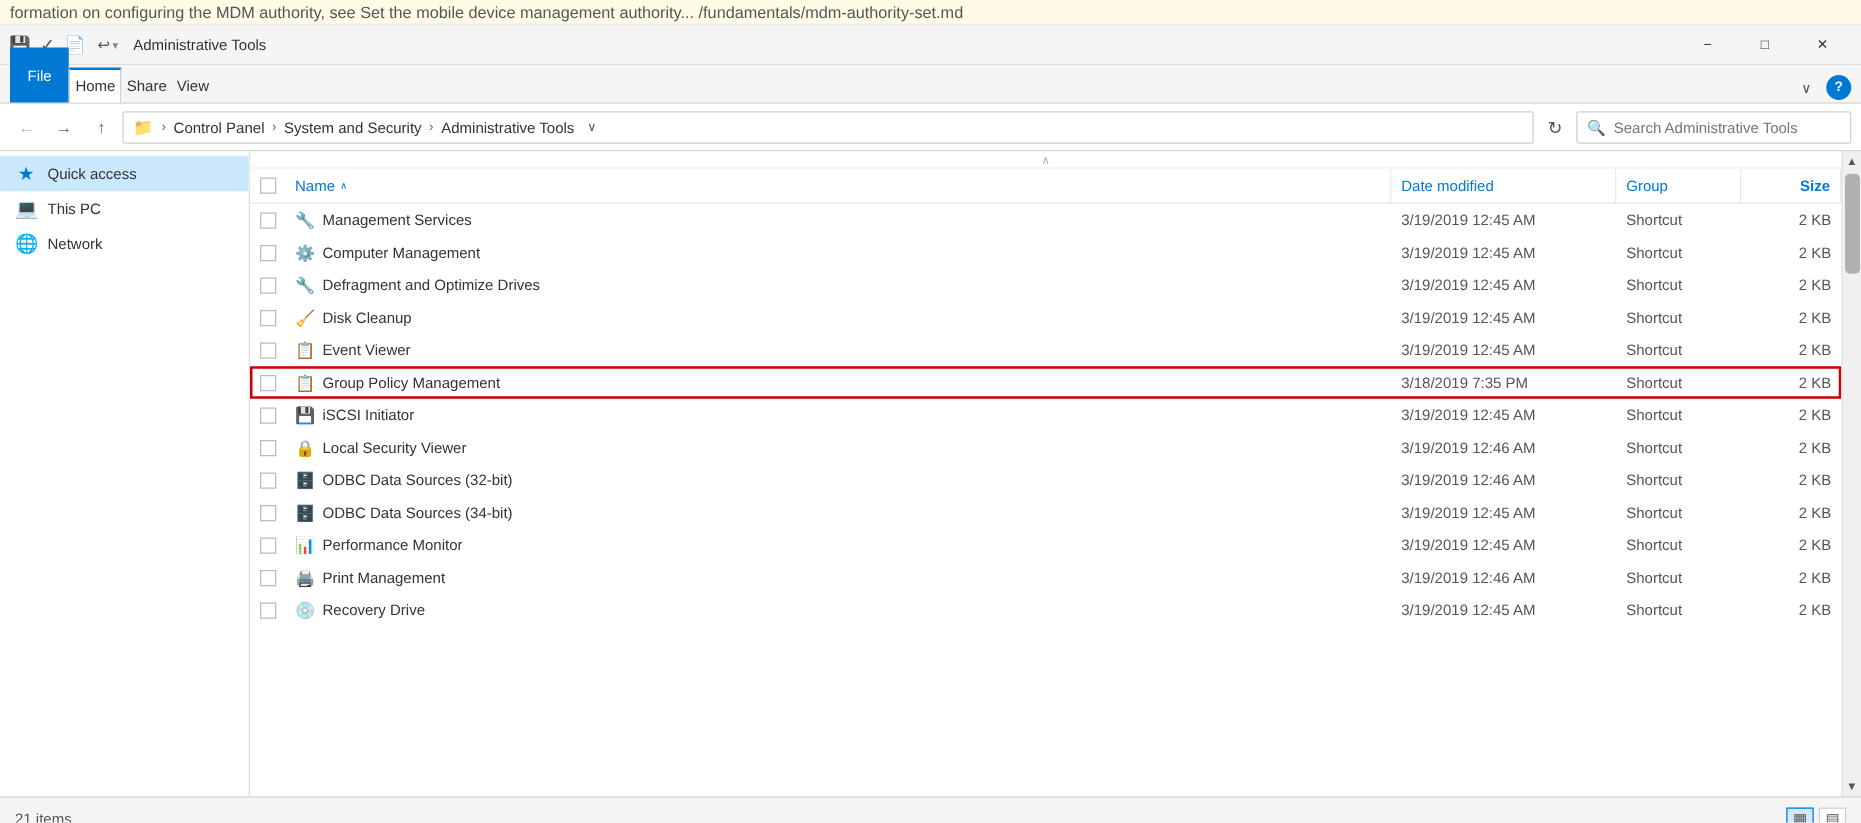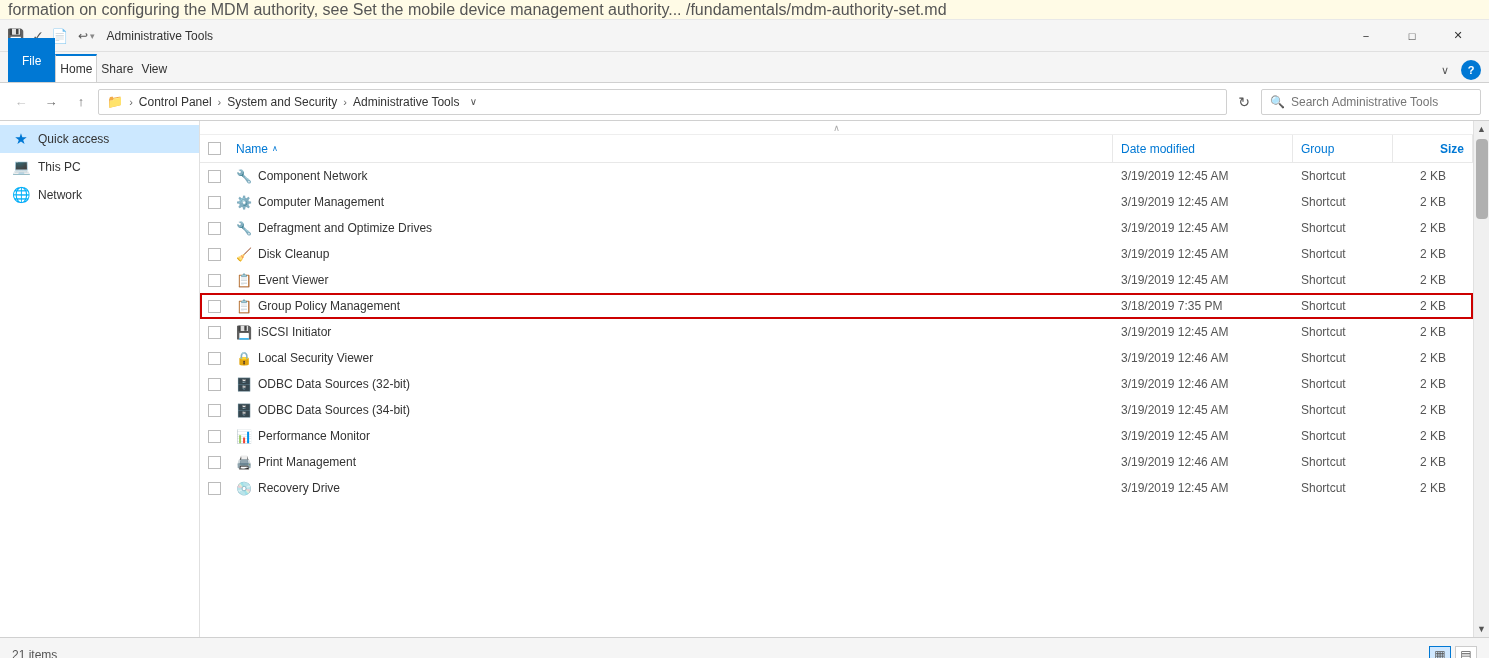--- a/index.html
+++ b/index.html
@@ -343,21 +343,21 @@
       width: 100px;
       min-width: 100px;
       padding: 0 8px;
       color: #555;
     }
     .file-row-size {
       width: 80px;
       min-width: 80px;
       padding: 0 8px;
       color: #555;
-      text-align: center;
+      text-align: right;
     }
 
     
     .scrollbar-area {
       width: 16px;
       background: #f0f0f0;
       border-left: 1px solid #e0e0e0;
       display: flex;
       flex-direction: column;
       align-items: center;
@@ -413,21 +413,21 @@
     
     .cb {
       width: 13px;
       height: 13px;
       border: 1px solid #bbb;
       background: white;
     }
 
     .top-banner {
       background: #fffbe6;
-      font-size: 16px;
+      font-size: 13px;
       color: #555;
       height: 20px;
       display: flex;
       align-items: center;
       padding: 0 8px;
       overflow: hidden;
       white-space: nowrap;
       border-bottom: 1px solid #e8e8e8;
     }
   </style>
@@ -544,21 +544,21 @@
       </div>
     </div>
 
     <div id="file-rows-container">
     <div class="file-row">
       <div class="file-row-check">
         <div class="cb"></div>
       </div>
       <div class="file-row-name">
         <span class="file-icon">🔧</span>
-        <span>Component Network</span>
+        <span>Management Services</span>
       </div>
       <div class="file-row-date">3/19/2019 12:45 AM</div>
       <div class="file-row-type">Shortcut</div>
       <div class="file-row-size">2 KB</div>
     </div>
         <div class="file-row">
       <div class="file-row-check">
         <div class="cb"></div>
       </div>
       <div class="file-row-name">

